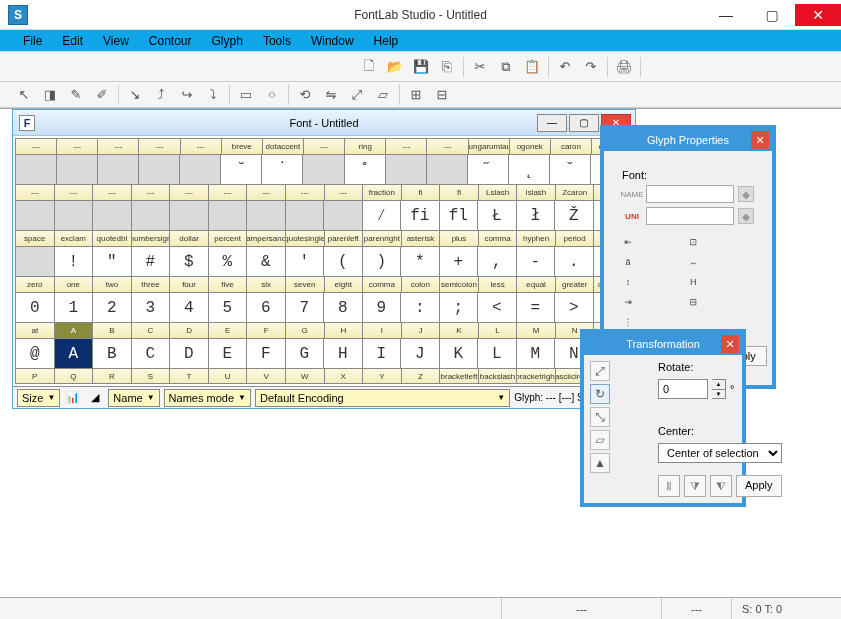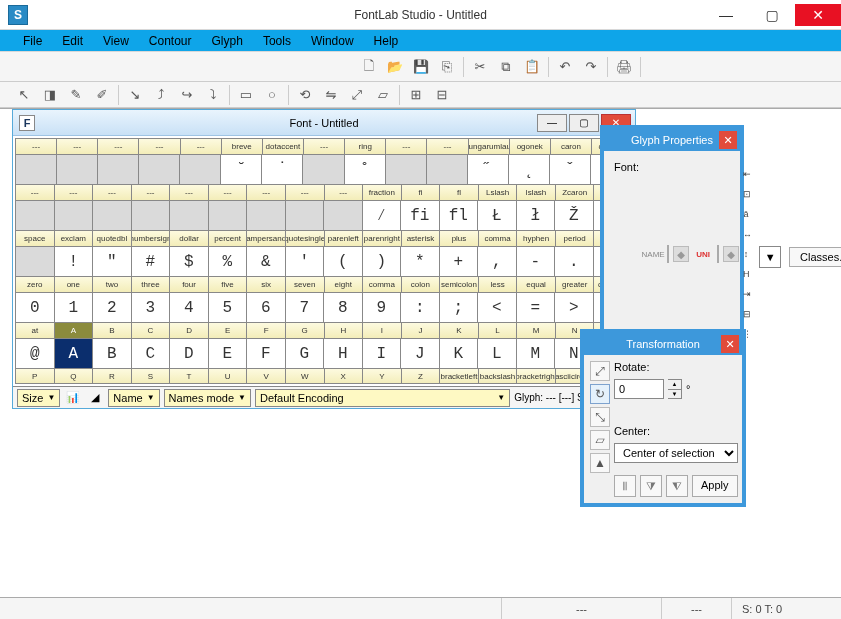--- a/index.html
+++ b/index.html
@@ -53,43 +53,43 @@
 .font-statusbar { height:22px; border-top:1px solid #888; background:#f5f5f5; display:flex; align-items:center; padding:0 4px; gap:4px; font-size:11px;}
 .fs-drop { border:1px solid #888; background:#fef9c3; padding:1px 4px; display:flex; align-items:center; gap:4px; height:18px;}
 .fs-drop .caret { font-size:8px;}
 .fs-icon { width:18px; height:18px; display:flex; align-items:center; justify-content:center;}
 
 
 .panel { position:absolute; border:4px solid #3d98db; border-top-width:4px; background:#f0f0f0;}
 .panel-title { height:22px; background:#3d98db; display:flex; align-items:center; justify-content:center; color:#fff; font-size:14px; position:relative;}
 .panel-close { position:absolute; right:3px; top:2px; width:18px; height:18px; background:#e14b3b; color:#fff; display:flex; align-items:center; justify-content:center; font-size:11px;}
 
-.glyph-panel { left:600px; top:16px; width:144px; }
-.gp-body { padding:10px; display:flex; flex-direction:row; gap:4px;}
+.glyph-panel { left:600px; top:16px; width:176px; }
+.gp-body { padding:18px; display:flex; flex-direction:column; gap:4px;}
 .gp-label { font-size:11px; color:#000;}
 .gp-row { display:flex; align-items:center; gap:4px;}
 .gp-badge { width:20px; height:14px; display:flex; align-items:center; justify-content:center; font-size:8px; color:#888;}
 .gp-badge.red { color:#d33; font-weight:bold;}
 .gp-input { flex:1; height:18px; border:1px solid #aaa; background:#fff;}
 .gp-diamond { width:16px; height:16px; background:#ddd; border:1px solid #bbb; transform: none; display:flex; align-items:center; justify-content:center;}
 .gp-diamond::before { content:"◆"; color:#999; font-size:10px;}
 .gp-metrics { display:flex; flex-wrap:wrap; gap:2px; padding:4px 0;}
 .gp-metric-cell { width:48%; height:18px; display:flex; align-items:center; gap:4px;}
 .gp-metric-icon { width:12px; height:12px; font-size:9px; color:#444; display:flex; align-items:center; justify-content:center;}
 .gp-buttons { display:flex; gap:4px; margin-top:6px; align-items:center;}
 .gp-btn { border:1px solid #aaa; background:#f8f8f8; padding:3px 10px; font-size:11px;}
 .gp-dropdown-btn { width:22px; height:22px; border:1px solid #888; background:#fff; display:flex; align-items:center; justify-content:center;}
 
 
 .trans-panel { left:580px; top:220px; width:166px;}
 .tp-body { padding:6px; display:flex; gap:4px;}
 .tp-icons { display:flex; flex-direction:column; gap:3px;}
 .tp-icon { width:20px; height:20px; border:1px solid #bbb; background:#f8f8f8; display:flex; align-items:center; justify-content:center; font-size:12px; color:#555;}
 .tp-icon.active { border:1px solid #7da2ce; background:#e5f1fb;}
-.tp-controls { flex:1; display:flex; flex-direction:column; gap:6px;}
+.tp-controls { flex:1; display:flex; flex-direction:column; gap:6px;margin-left:44px;}
 .tp-label { font-size:11px;}
 .tp-row { display:flex; align-items:center; gap:4px;}
 .tp-num { width:50px; height:20px; border:1px solid #888; background:#fff; display:flex; align-items:center; padding-left:4px;}
 .tp-spinner { width:14px; height:20px; border:1px solid #888; border-left:none; display:flex; flex-direction:column;}
 .tp-spin { flex:1; display:flex; align-items:center; justify-content:center; font-size:6px; border-bottom:1px solid #888;}
 .tp-spin:last-child { border-bottom:none;}
 .tp-select { width:100%; height:20px; border:1px solid #888; background:#fff; font-size:11px; padding-left:4px;}
 .tp-buttons { display:flex; gap:4px; justify-content:flex-end; margin-top:6px;}
 .tp-btn { border:1px solid #aaa; background:#f8f8f8; padding:3px 8px; font-size:11px;}
 .tp-smallbtn { width:22px; height:22px; border:1px solid #aaa; background:#f8f8f8; display:flex; align-items:center; justify-content:center; font-size:11px; color:#777;}

